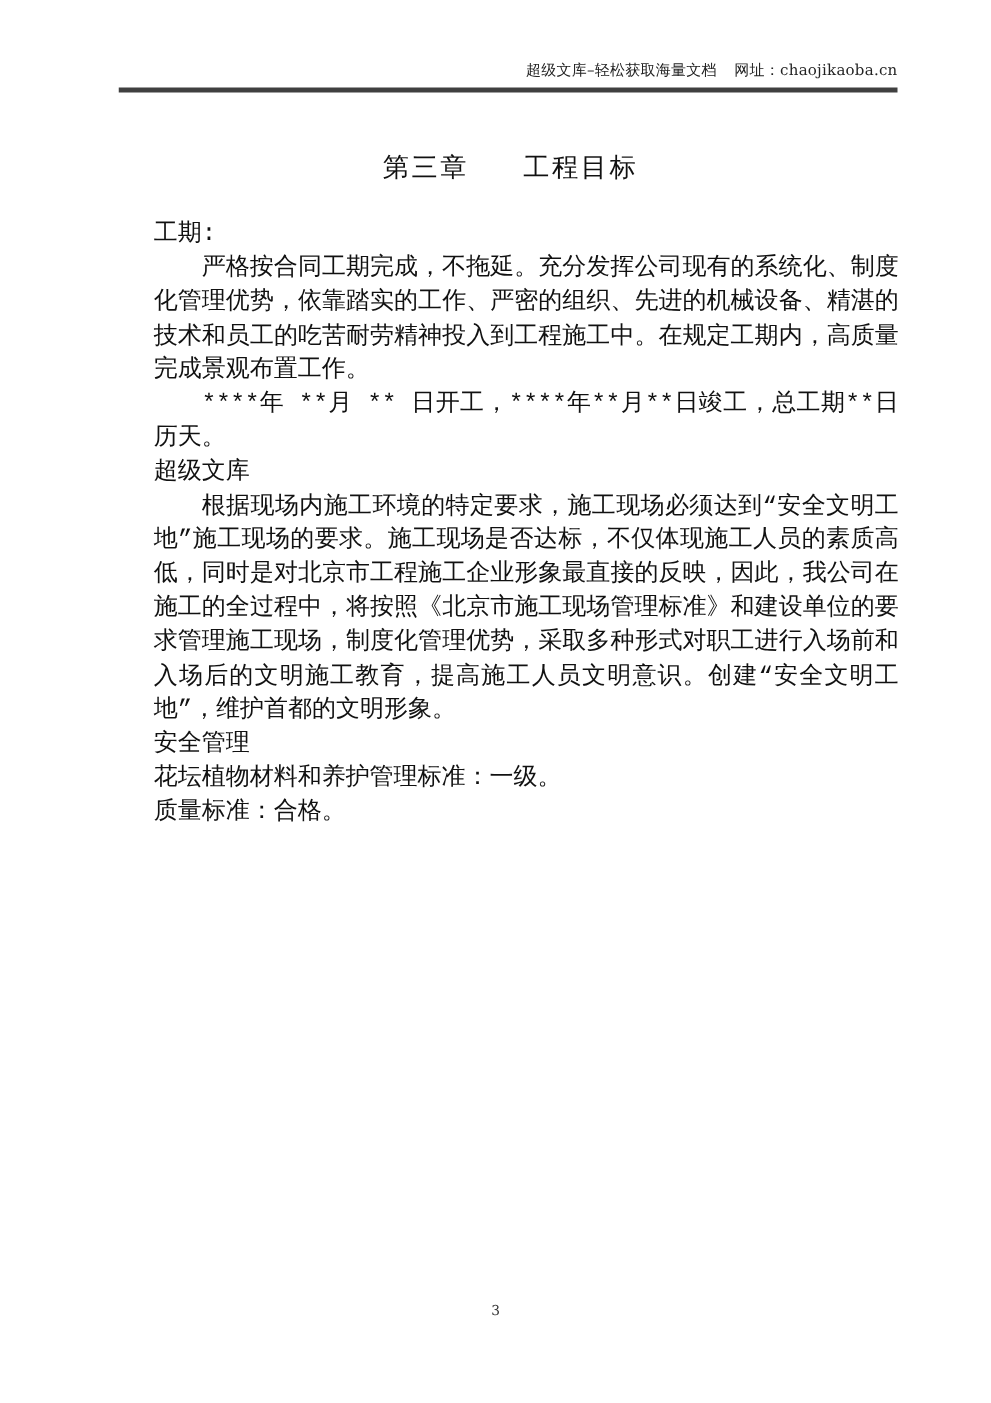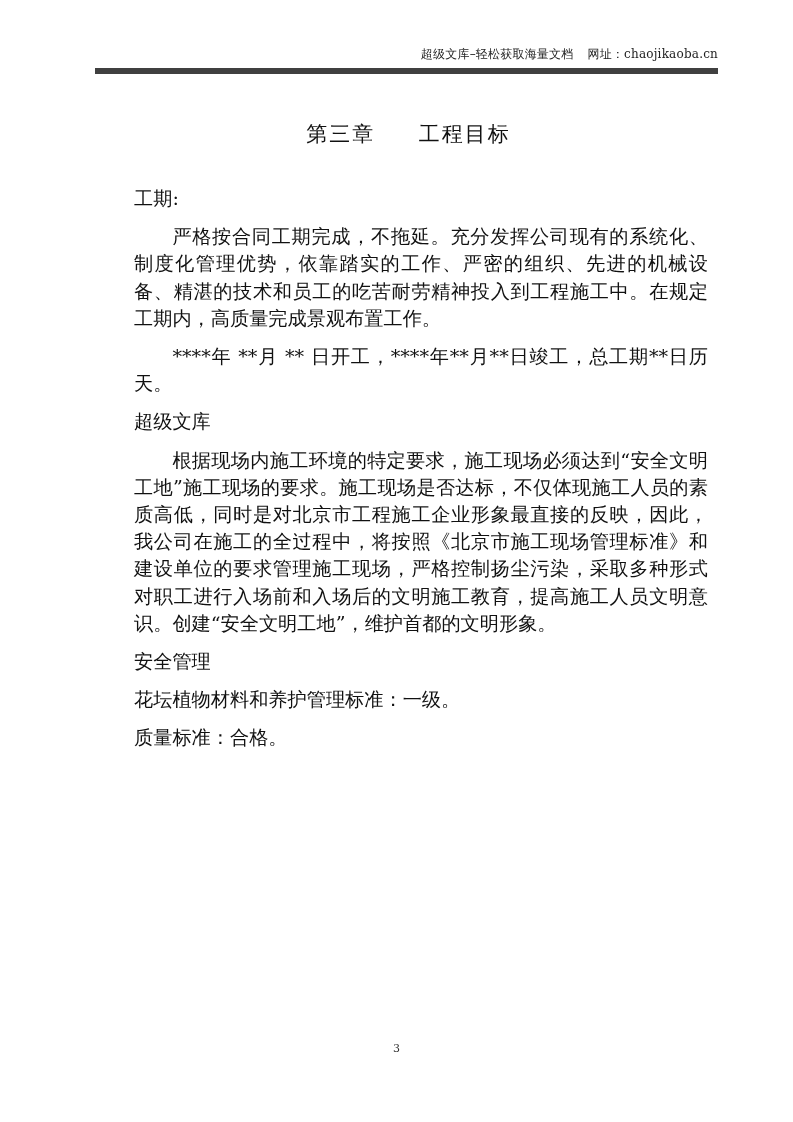--- a/index.html
+++ b/index.html
@@ -14,21 +14,21 @@
       overflow: hidden;
       font-family: "DejaVu Serif", "Liberation Serif", serif;
       color: #111111;
     }
     .page-header {
       position: absolute;
       left: 95px;
       top: 50px;
       width: 623px;
       height: 24px;
-      border-bottom: 6px solid #404040;
+      border-bottom: 4px solid #404040;
       box-sizing: border-box;
     }
     .page-header-text {
       position: absolute;
       right: 0;
       bottom: 5px;
       font-size: 12px;
       color: #222222;
       white-space: nowrap;
       letter-spacing: 0.2px;
@@ -53,21 +53,22 @@
       position: absolute;
       left: 123px;
       top: 174px;
       width: 596px;
       font-size: 19.2px;
       line-height: 27.2px;
       text-align: justify;
       word-break: break-all;
     }
     .body-text p {
-      margin: 11px;
+      margin: 0;
+      font-family: Liberation Mono, monospace;
     }
     .body-text p.indent {
       text-indent: 2em;
     }
     .page-number {
       position: absolute;
       left: 0;
       width: 793px;
       top: 1042px;
       text-align: center;
@@ -85,21 +86,21 @@
 </div>
 
 <div class="chapter-title">第三章     工程目标</div>
 
 <div class="body-text">
   <p>工期:</p>
   <p class="indent">严格按合同工期完成，不拖延。充分发挥公司现有的系统化、制度化管理优势，依靠踏实的工作、严密的组织、先进的机械设备、精湛的技术和员工的吃苦耐劳精神投入到工程施工中。在规定工期内，高质量完成景观布置工作。</p>
   <p class="indent">****年 **月 ** 日开工，****年**月**日竣工，总工期**日历天。</p>
 
   <p>超级文库</p>
-  <p class="indent">根据现场内施工环境的特定要求，施工现场必须达到“安全文明工地”施工现场的要求。施工现场是否达标，不仅体现施工人员的素质高低，同时是对北京市工程施工企业形象最直接的反映，因此，我公司在施工的全过程中，将按照《北京市施工现场管理标准》和建设单位的要求管理施工现场，严格控制扬尘污染，采取多种形式对职工进行入场前和入场后的文明施工教育，提高施工人员文明意识。创建“安全文明工地”，维护首都的文明形象。</p>
+  <p class="indent">根据现场内施工环境的特定要求，施工现场必须达到“安全文明工地”施工现场的要求。施工现场是否达标，不仅体现施工人员的素质高低，同时是对北京市工程施工企业形象最直接的反映，因此，我公司在施工的全过程中，将按照《北京市施工现场管理标准》和建设单位的要求管理施工现场，制度化管理优势，采取多种形式对职工进行入场前和入场后的文明施工教育，提高施工人员文明意识。创建“安全文明工地”，维护首都的文明形象。</p>
 
   <p>安全管理</p>
 
   <p>花坛植物材料和养护管理标准：一级。</p>
   <p>质量标准：合格。</p>
 </div>
 
 <div class="page-number">3</div>
 
 </body></html>

